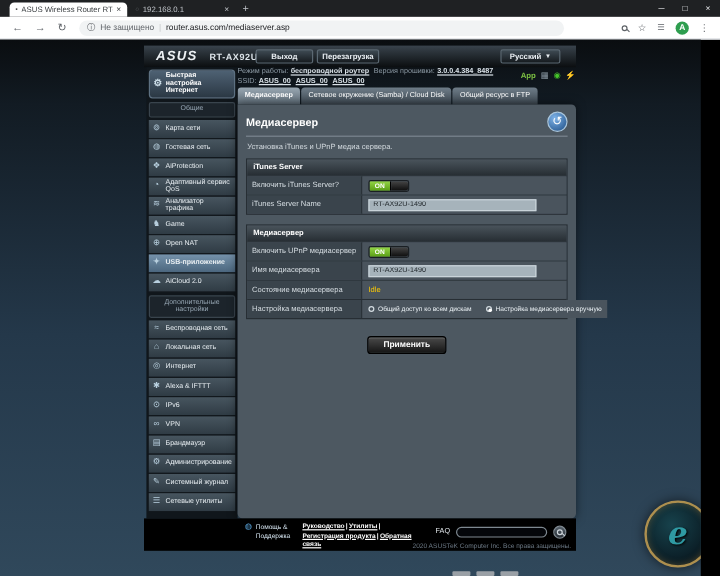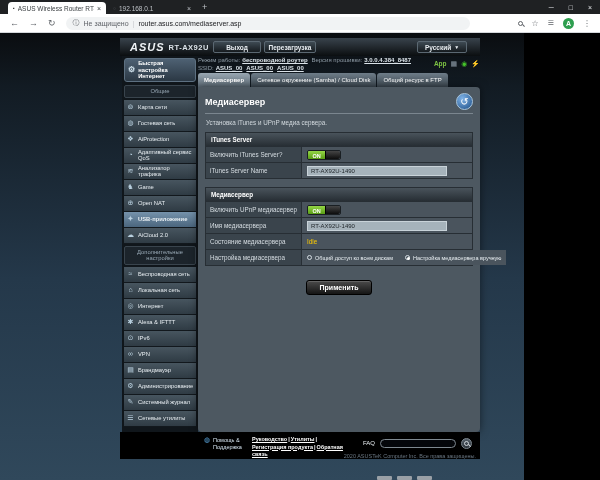--- a/index.html
+++ b/index.html
@@ -34,27 +34,27 @@
   .mag{width:5px;height:5px;border:1px solid #5f6368;border-radius:50%;position:relative;}
   .mag::after{content:"";position:absolute;width:3px;height:1px;background:#5f6368;
     transform:rotate(45deg);right:-3px;bottom:-1px;}
   .star{color:#5f6368;font-size:8px;}
   .panelic{color:#5f6368;font-size:7px;}
   .avatar{width:11px;height:11px;border-radius:50%;background:#2e9e4f;color:#fff;font-size:7px;
     font-weight:bold;display:flex;align-items:center;justify-content:center;}
   .dots{color:#5f6368;font-size:8px;}
 
   
-  .page{position:absolute;top:33px;left:0;width:524px;height:447px;overflow:hidden;
+  .page{position:absolute;top:33px;left:0;width:584px;height:447px;overflow:hidden;
     background:linear-gradient(180deg,#0a0d10 0%,#121b23 12%,#24384a 55%,#30485b 100%);}
 
   .r-header{position:absolute;top:5px;left:120px;width:360px;height:18px;
     background:linear-gradient(180deg,#39434c,#0b0e10);display:flex;align-items:center;}
   .logo{margin-left:10px;color:#eef2f5;font-size:11px;font-weight:bold;font-style:italic;letter-spacing:1px;}
-  .model{margin-left:4px;color:#dde4ea;font-size:7.5px;font-weight:bold;letter-spacing:.5px;}
+  .model{margin-left:10px;color:#dde4ea;font-size:7.5px;font-weight:bold;letter-spacing:.5px;}
   .hbtn{position:absolute;top:3px;height:12px;background:linear-gradient(180deg,#3e4a53,#161b1f);
     border:1px solid #5b6872;border-radius:2px;color:#e8edf1;font-size:6.5px;font-weight:bold;
     display:flex;align-items:center;justify-content:center;}
   #btn-logout{left:93px;width:48px;}
   #btn-reboot{left:144px;width:52px;}
   #btn-lang{left:297px;width:50px;gap:3px;}
   .caret{font-size:5px;}
 
   .r-info{position:absolute;top:23px;left:198px;width:282px;height:16px;font-size:6px;
     color:#8d9aa5;line-height:8px;white-space:nowrap;}

